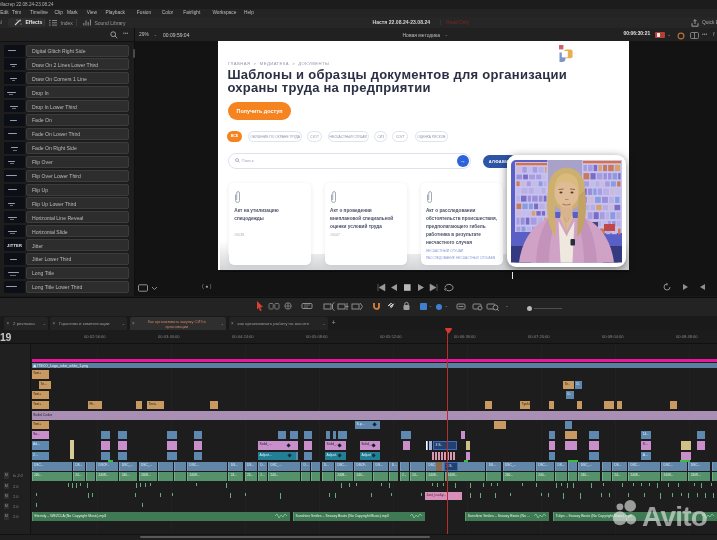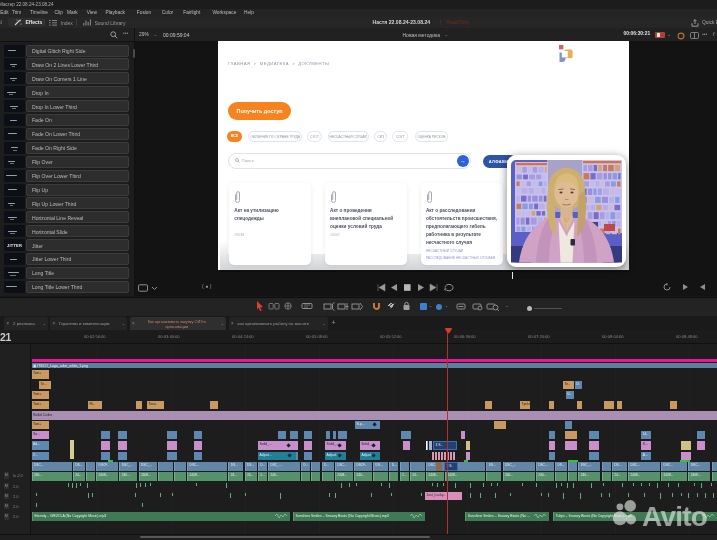--- a/index.html
+++ b/index.html
@@ -157,20 +157,21 @@
 <div class="abs" style="left:5.5px;top:286.3px;width:11.1px;height:0.9px;background:#9aa0aa;border-radius:.5px;"></div>
 <div class="abs" style="left:25.5px;top:280.8px;width:103px;height:12px;background:#2d2d2d;border:0.5px solid #3c3c3c;border-radius:2px;"></div>
 <div class="abs" style="left:32px;top:284.2px;font-size:5.1px;color:#bcbcbc;white-space:nowrap;">Long Title Lower Third</div>
 <div class="abs" style="left:132.5px;top:49px;width:2.5px;height:9px;background:#4a4a4a;border-radius:1px;"></div>
 <div class="abs" style="left:135.2px;top:41px;width:582px;height:255px;background:#131313;"></div>
 <div class="abs" style="left:217.7px;top:40.8px;width:411.4px;height:229.4px;background:#ffffff;"></div>
 <div class="abs" style="left:219.5px;top:41px;width:409.2px;height:229.2px;background:#ffffff;overflow:hidden;">
 <div class="abs" style="left:0;top:200px;width:409px;height:29px;background:linear-gradient(#ffffff,#d2d3d6);"></div>
       <div class="abs" style="left:8px;top:135px;width:393px;height:78px;background:#ffffff;"></div>
       <div class="abs" style="left:8.5px;top:19.5px;font-size:4.2px;letter-spacing:.45px;color:#8d95a8;white-space:nowrap;">ГЛАВНАЯ&nbsp;&nbsp;&gt;&nbsp;&nbsp;МЕДИАТЕКА&nbsp;&nbsp;&gt;&nbsp;&nbsp;ДОКУМЕНТЫ</div>
+      <div class="abs" style="left:8px;top:27px;font-size:13px;line-height:13.2px;font-weight:bold;color:#2b3044;letter-spacing:.25px;white-space:nowrap;">Шаблоны и образцы документов для организации<br>охраны труда на предприятии</div>
       <svg class="abs" style="left:338px;top:3px" width="16" height="20" viewBox="0 0 16 20">
         <rect x="1" y="1" width="4.4" height="4.4" fill="#d4606a"></rect>
         <rect x="6" y="5.6" width="8.6" height="8.6" rx="2" fill="#eaaf55"></rect>
         <path d="M1.5 8.5 h6 v6 a3.5 3.5 0 0 1 -3.5 3.5 h-2.5 z" fill="#7d95c9"></path>
         <rect x="3.8" y="7" width="6" height="6.4" fill="#ffffff"></rect>
       </svg>
       <div class="abs" style="left:8.5px;top:61px;width:63px;height:18px;background:#f5831f;border-radius:9px;color:#fff;font-size:5.4px;font-weight:bold;text-align:center;line-height:18px;">Получить доступ</div>
       <div class="abs" style="left:7.7px;top:90px;width:14.6px;height:10.5px;background:#f5831f;border-radius:5.5px;color:#fff;font-size:3.6px;font-weight:bold;text-align:center;line-height:10.5px;">ВСЕ</div>
       <div class="abs" style="left:28.7px;top:90px;width:54px;height:10.5px;background:#fff;border:0.5px solid #e0e3ec;border-radius:5.5px;color:#8d95a8;font-size:3.3px;text-align:center;line-height:10px;white-space:nowrap;overflow:hidden;">ОБУЧЕНИЕ ПО ОХРАНЕ ТРУДА</div>
       <div class="abs" style="left:87.9px;top:90px;width:14.3px;height:10.5px;background:#fff;border:0.5px solid #e0e3ec;border-radius:5.5px;color:#8d95a8;font-size:3.3px;text-align:center;line-height:10px;white-space:nowrap;overflow:hidden;">СУОТ</div>
@@ -450,21 +451,21 @@
       <span style="position:absolute;left:9px;top:1.5px;width:76.5px;font-size:3.9px;line-height:5.1px;color:#c98266;white-space:nowrap;display:block;text-align:center;">Как организовать закупку СИЗ в<br>организации</span>
       <span style="position:absolute;right:2px;top:4px;font-size:4px;color:#8a8a8a;">⌄</span>
     </div>
 <div class="abs" style="left:228.5px;top:317px;width:99px;height:13px;background:#242424;border-radius:2.5px 2.5px 0 0;overflow:hidden;">
       <span style="position:absolute;left:2.5px;top:3.5px;font-size:4.5px;color:#8a8a8a;">×</span>
       <span style="position:absolute;left:9px;top:4px;font-size:4.4px;color:#9b9b9b;white-space:nowrap;">как организовать работу на высоте</span>
       <span style="position:absolute;right:2px;top:4px;font-size:4px;color:#8a8a8a;">⌄</span>
     </div>
 <div class="abs" style="left:331.5px;top:319px;font-size:7px;color:#9b9b9b;white-space:nowrap;">+</div>
 <div class="abs" style="left:0px;top:330px;width:717px;height:14px;background:#1c1c1c;border-bottom:1px solid #101010;"></div>
-<div class="abs" style="left:0px;top:330.5px;font-size:10.5px;color:#c9c9c9;white-space:nowrap;font-weight:bold;letter-spacing:-.3px;">21</div>
+<div class="abs" style="left:0px;top:330.5px;font-size:10.5px;color:#c9c9c9;white-space:nowrap;font-weight:bold;letter-spacing:-.3px;">19</div>
 <div class="abs" style="left:84.0px;top:334px;font-size:4.1px;color:#868686;white-space:nowrap;">00:02:56:00</div>
 <div class="abs" style="left:158.0px;top:334px;font-size:4.1px;color:#868686;white-space:nowrap;">00:03:40:00</div>
 <div class="abs" style="left:232.0px;top:334px;font-size:4.1px;color:#868686;white-space:nowrap;">00:04:24:00</div>
 <div class="abs" style="left:306.0px;top:334px;font-size:4.1px;color:#868686;white-space:nowrap;">00:05:08:00</div>
 <div class="abs" style="left:380.0px;top:334px;font-size:4.1px;color:#868686;white-space:nowrap;">00:05:52:00</div>
 <div class="abs" style="left:454.0px;top:334px;font-size:4.1px;color:#868686;white-space:nowrap;">00:06:36:00</div>
 <div class="abs" style="left:528.0px;top:334px;font-size:4.1px;color:#868686;white-space:nowrap;">00:07:20:00</div>
 <div class="abs" style="left:602.0px;top:334px;font-size:4.1px;color:#868686;white-space:nowrap;">00:08:04:00</div>
 <div class="abs" style="left:676.0px;top:334px;font-size:4.1px;color:#868686;white-space:nowrap;">00:08:48:00</div>
 <div class="abs" style="left:0px;top:344px;width:717px;height:189.5px;background:#1d1d1d;"></div>

